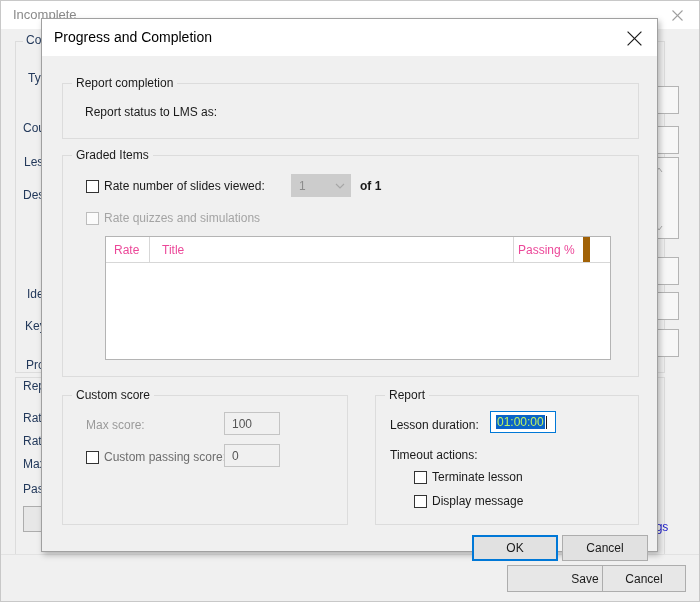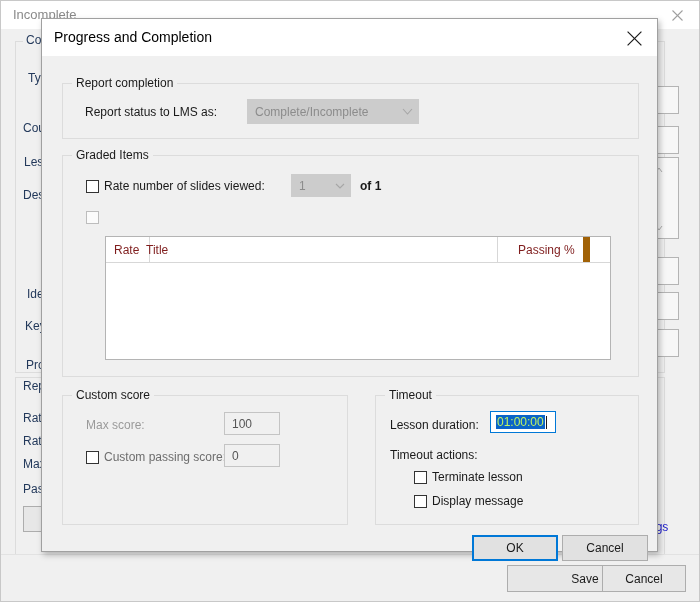--- a/index.html
+++ b/index.html
@@ -218,21 +218,21 @@
     left: 0; top: 0; right: 0;
     height: 25px;
     border-bottom: 1px solid #d7d7d7;
     background: #ffffff;
   }
   .listhead .col {
     position: absolute;
     top: 0; height: 25px;
     display: flex; align-items: center;
     font-size: 12px;
-    color: #7f1d1d;
+    color: #ec4899;
     box-sizing: border-box;
     border-right: 1px solid #d7d7d7;
     padding-left: 8px;
   }
   .listhead .col.last { border-right: 7px solid #a16207; }
 
   .textbox {
     position: absolute;
     background: #f0f0f0;
     border: 1px solid #c4c4c4;
@@ -372,28 +372,20 @@
         <line x1="14.4" y1="0.6" x2="0.6" y2="14.4" stroke="#1a1a1a" stroke-width="1.2"></line>
       </svg>
     </div>
   </div>
 
   <div id="dlg-body">
 
     <div class="group" style="left:20px; top:27px; width:577px; height:56px;">
       <span class="grp-title">Report completion</span>
       <span class="lbl" style="left:22px; top:21px;">Report status to LMS as:</span>
-      <div class="combo" style="left:184px; top:15px; width:172px; height:25px;">
-        <span class="combo-text">Complete/Incomplete</span>
-        <span class="combo-arrow">
-          <svg width="11" height="7" viewBox="0 0 11 7">
-              <path d="M1 1 L5.5 6 L10 1" fill="none" stroke="#a6a6a6" stroke-width="1.1"></path>
-            </svg>
-        </span>
-      </div>
     </div>
 
     <div class="group" style="left:20px; top:99px; width:577px; height:222px;">
       <span class="grp-title">Graded Items</span>
 
       <div class="check" style="left:23px; top:23px;">
         <span class="box"></span>
         <span class="check-label">Rate number of slides viewed:</span>
       </div>
 
@@ -403,26 +395,27 @@
           <svg width="10" height="6" viewBox="0 0 10 6">
               <path d="M1 1 L5 5 L9 1" fill="none" stroke="#a6a6a6" stroke-width="1.1"></path>
             </svg>
         </span>
       </div>
 
       <span class="lbl" style="left:297px; top:23px; font-weight:bold;">of 1</span>
 
       <div class="check disabled" style="left:23px; top:55px;">
         <span class="box"></span>
+        <span class="check-label">Rate quizzes and simulations</span>
       </div>
 
       <div class="listbox" style="left:42px; top:80px; width:506px; height:124px;">
         <div class="listhead">
           <span class="col" style="left:0; width:44px;">Rate</span>
-          <span class="col" style="left:32px; width:360px;">Title</span>
+          <span class="col" style="left:48px; width:360px;">Title</span>
           <span class="col last" style="left:404px; width:80px;">Passing %</span>
         </div>
       </div>
     </div>
 
     <div class="group" style="left:20px; top:339px; width:286px; height:130px;">
       <span class="grp-title">Custom score</span>
 
       <span class="lbl dim" style="left:23px; top:22px;">Max score:</span>
       <div class="textbox" style="left:161px; top:16px; width:56px; height:23px;">
@@ -432,21 +425,21 @@
       <div class="check" style="left:23px; top:54px;">
         <span class="box"></span>
         <span class="check-label" style="color:#6d6d6d;">Custom passing score:</span>
       </div>
       <div class="textbox" style="left:161px; top:48px; width:56px; height:23px;">
         <span>0</span>
       </div>
     </div>
 
     <div class="group" style="left:333px; top:339px; width:264px; height:130px;">
-      <span class="grp-title">Timeout</span>
+      <span class="grp-title">Report</span>
 
       <span class="lbl" style="left:14px; top:22px;">Lesson duration:</span>
       <div class="textbox focused" style="left:114px; top:15px; width:66px; height:22px;">
         <span class="sel">01:00:00</span>
           <span class="caret"></span>
       </div>
 
       <span class="lbl" style="left:14px; top:52px;">Timeout actions:</span>
 
       <div class="check" style="left:38px; top:74px;">

